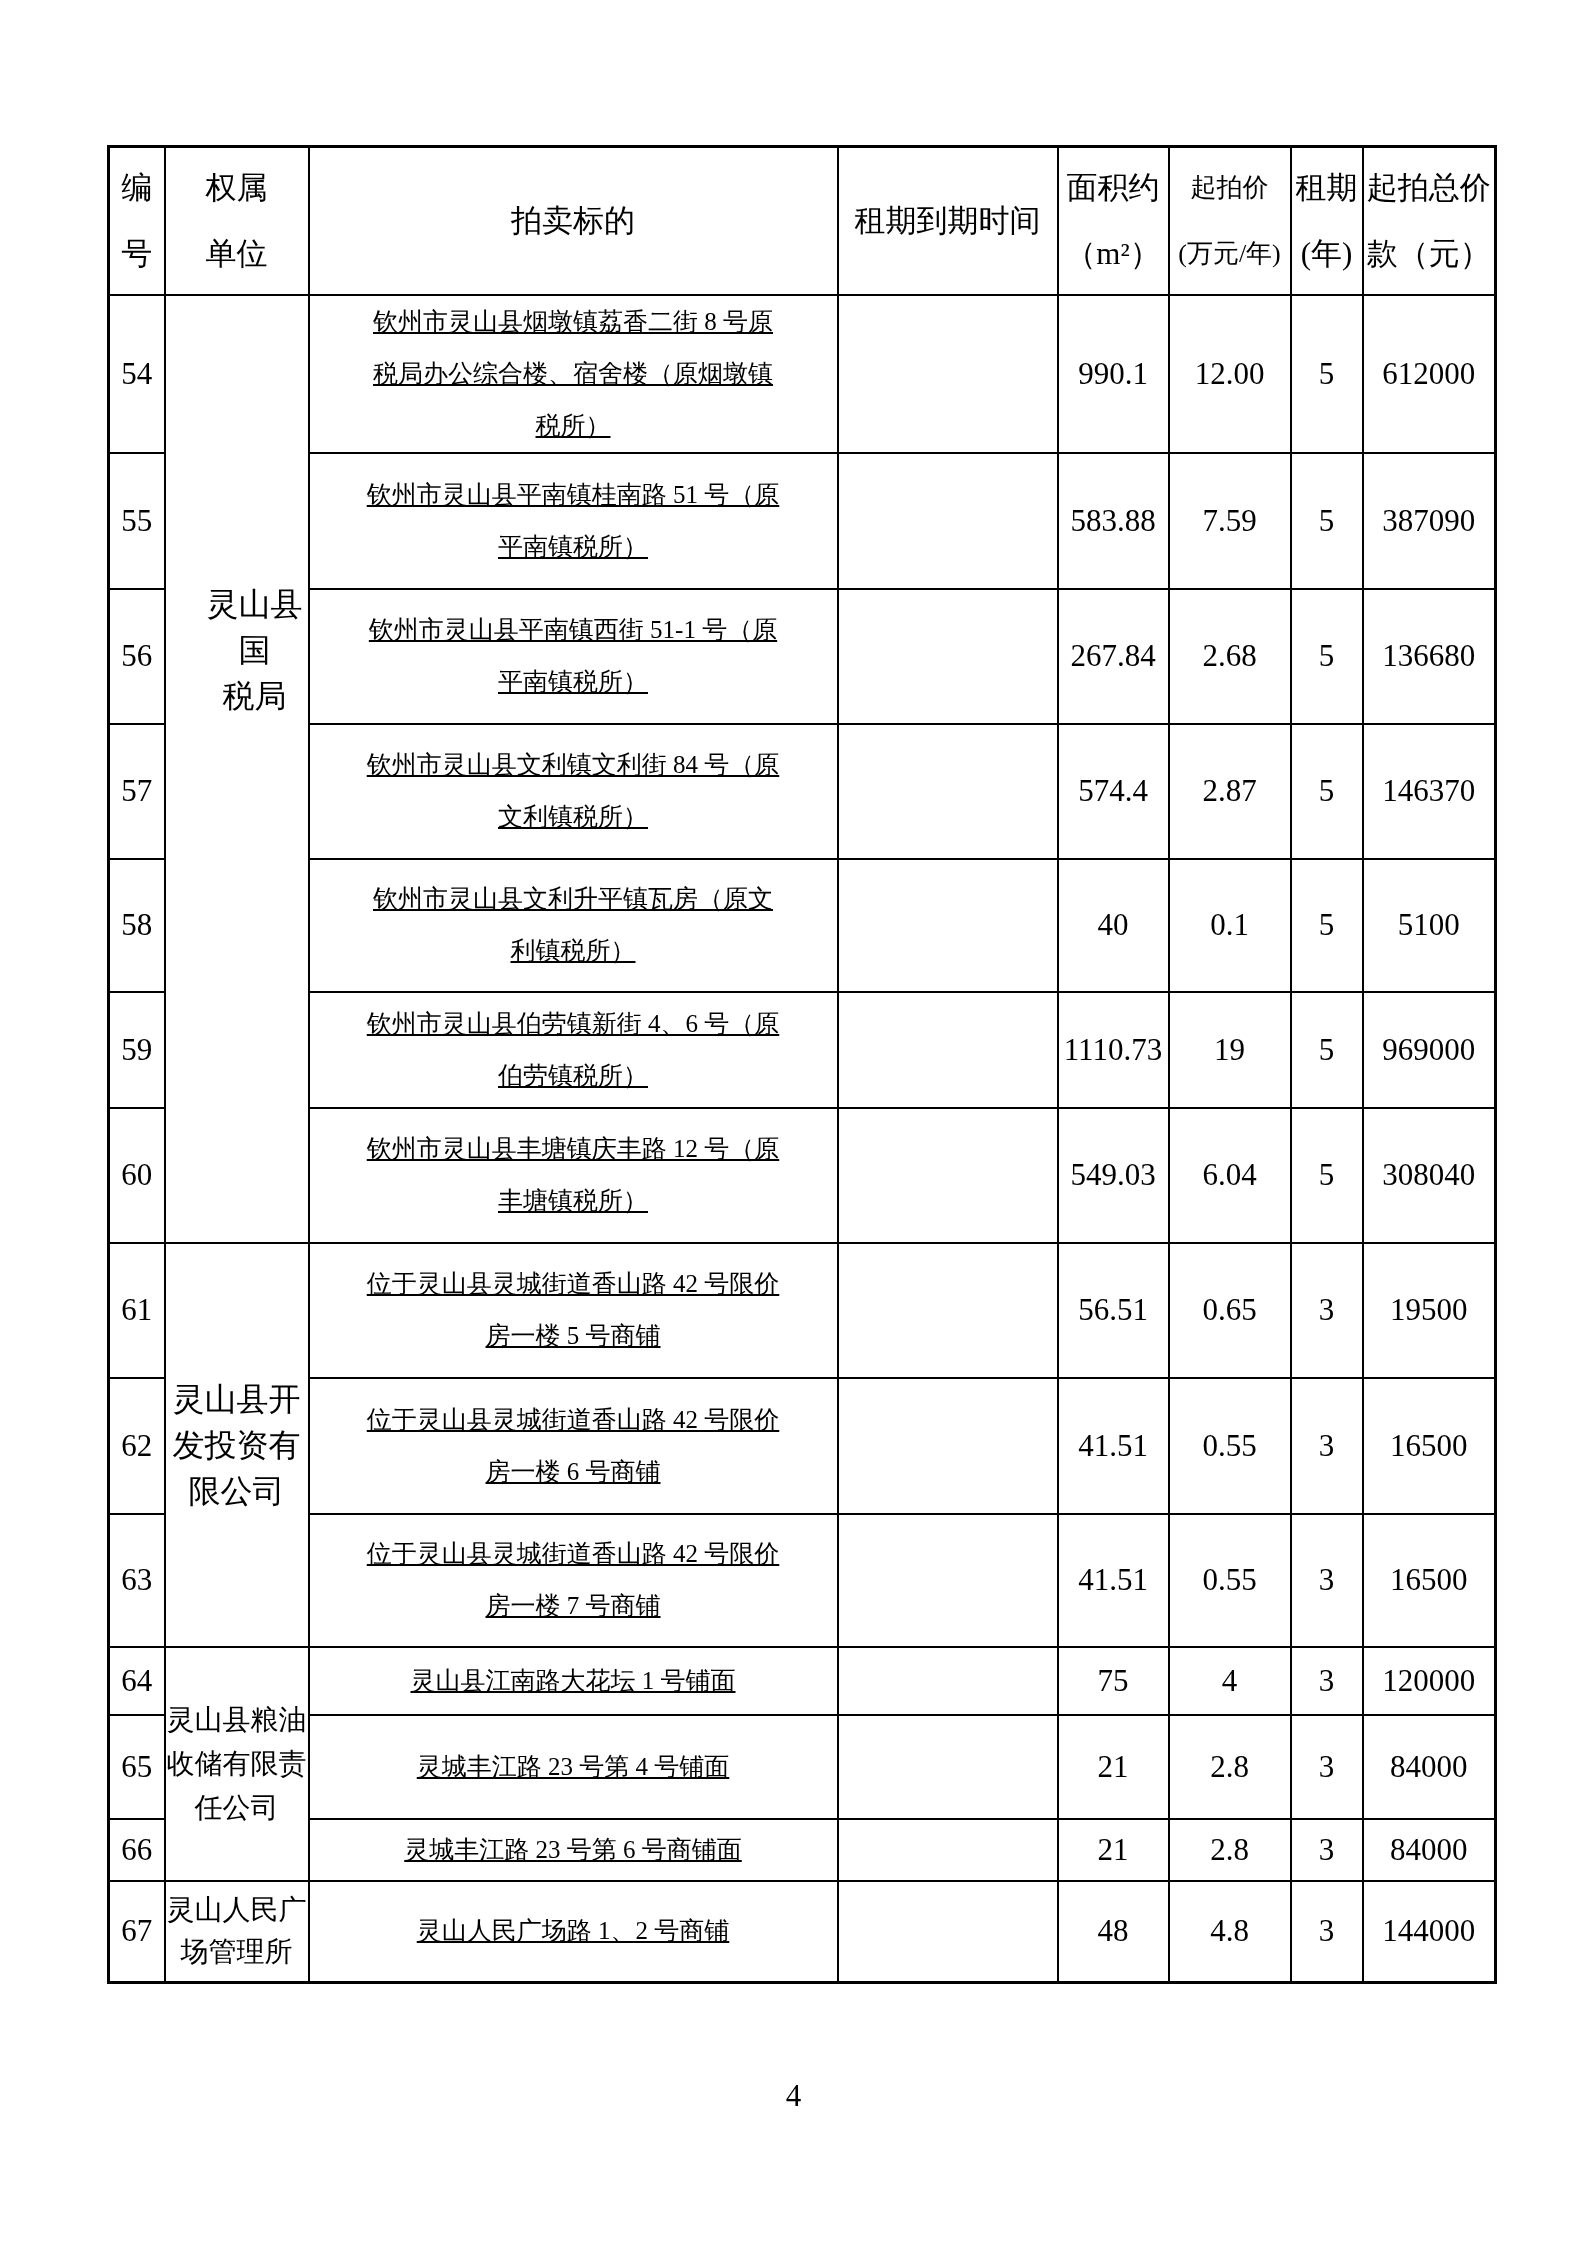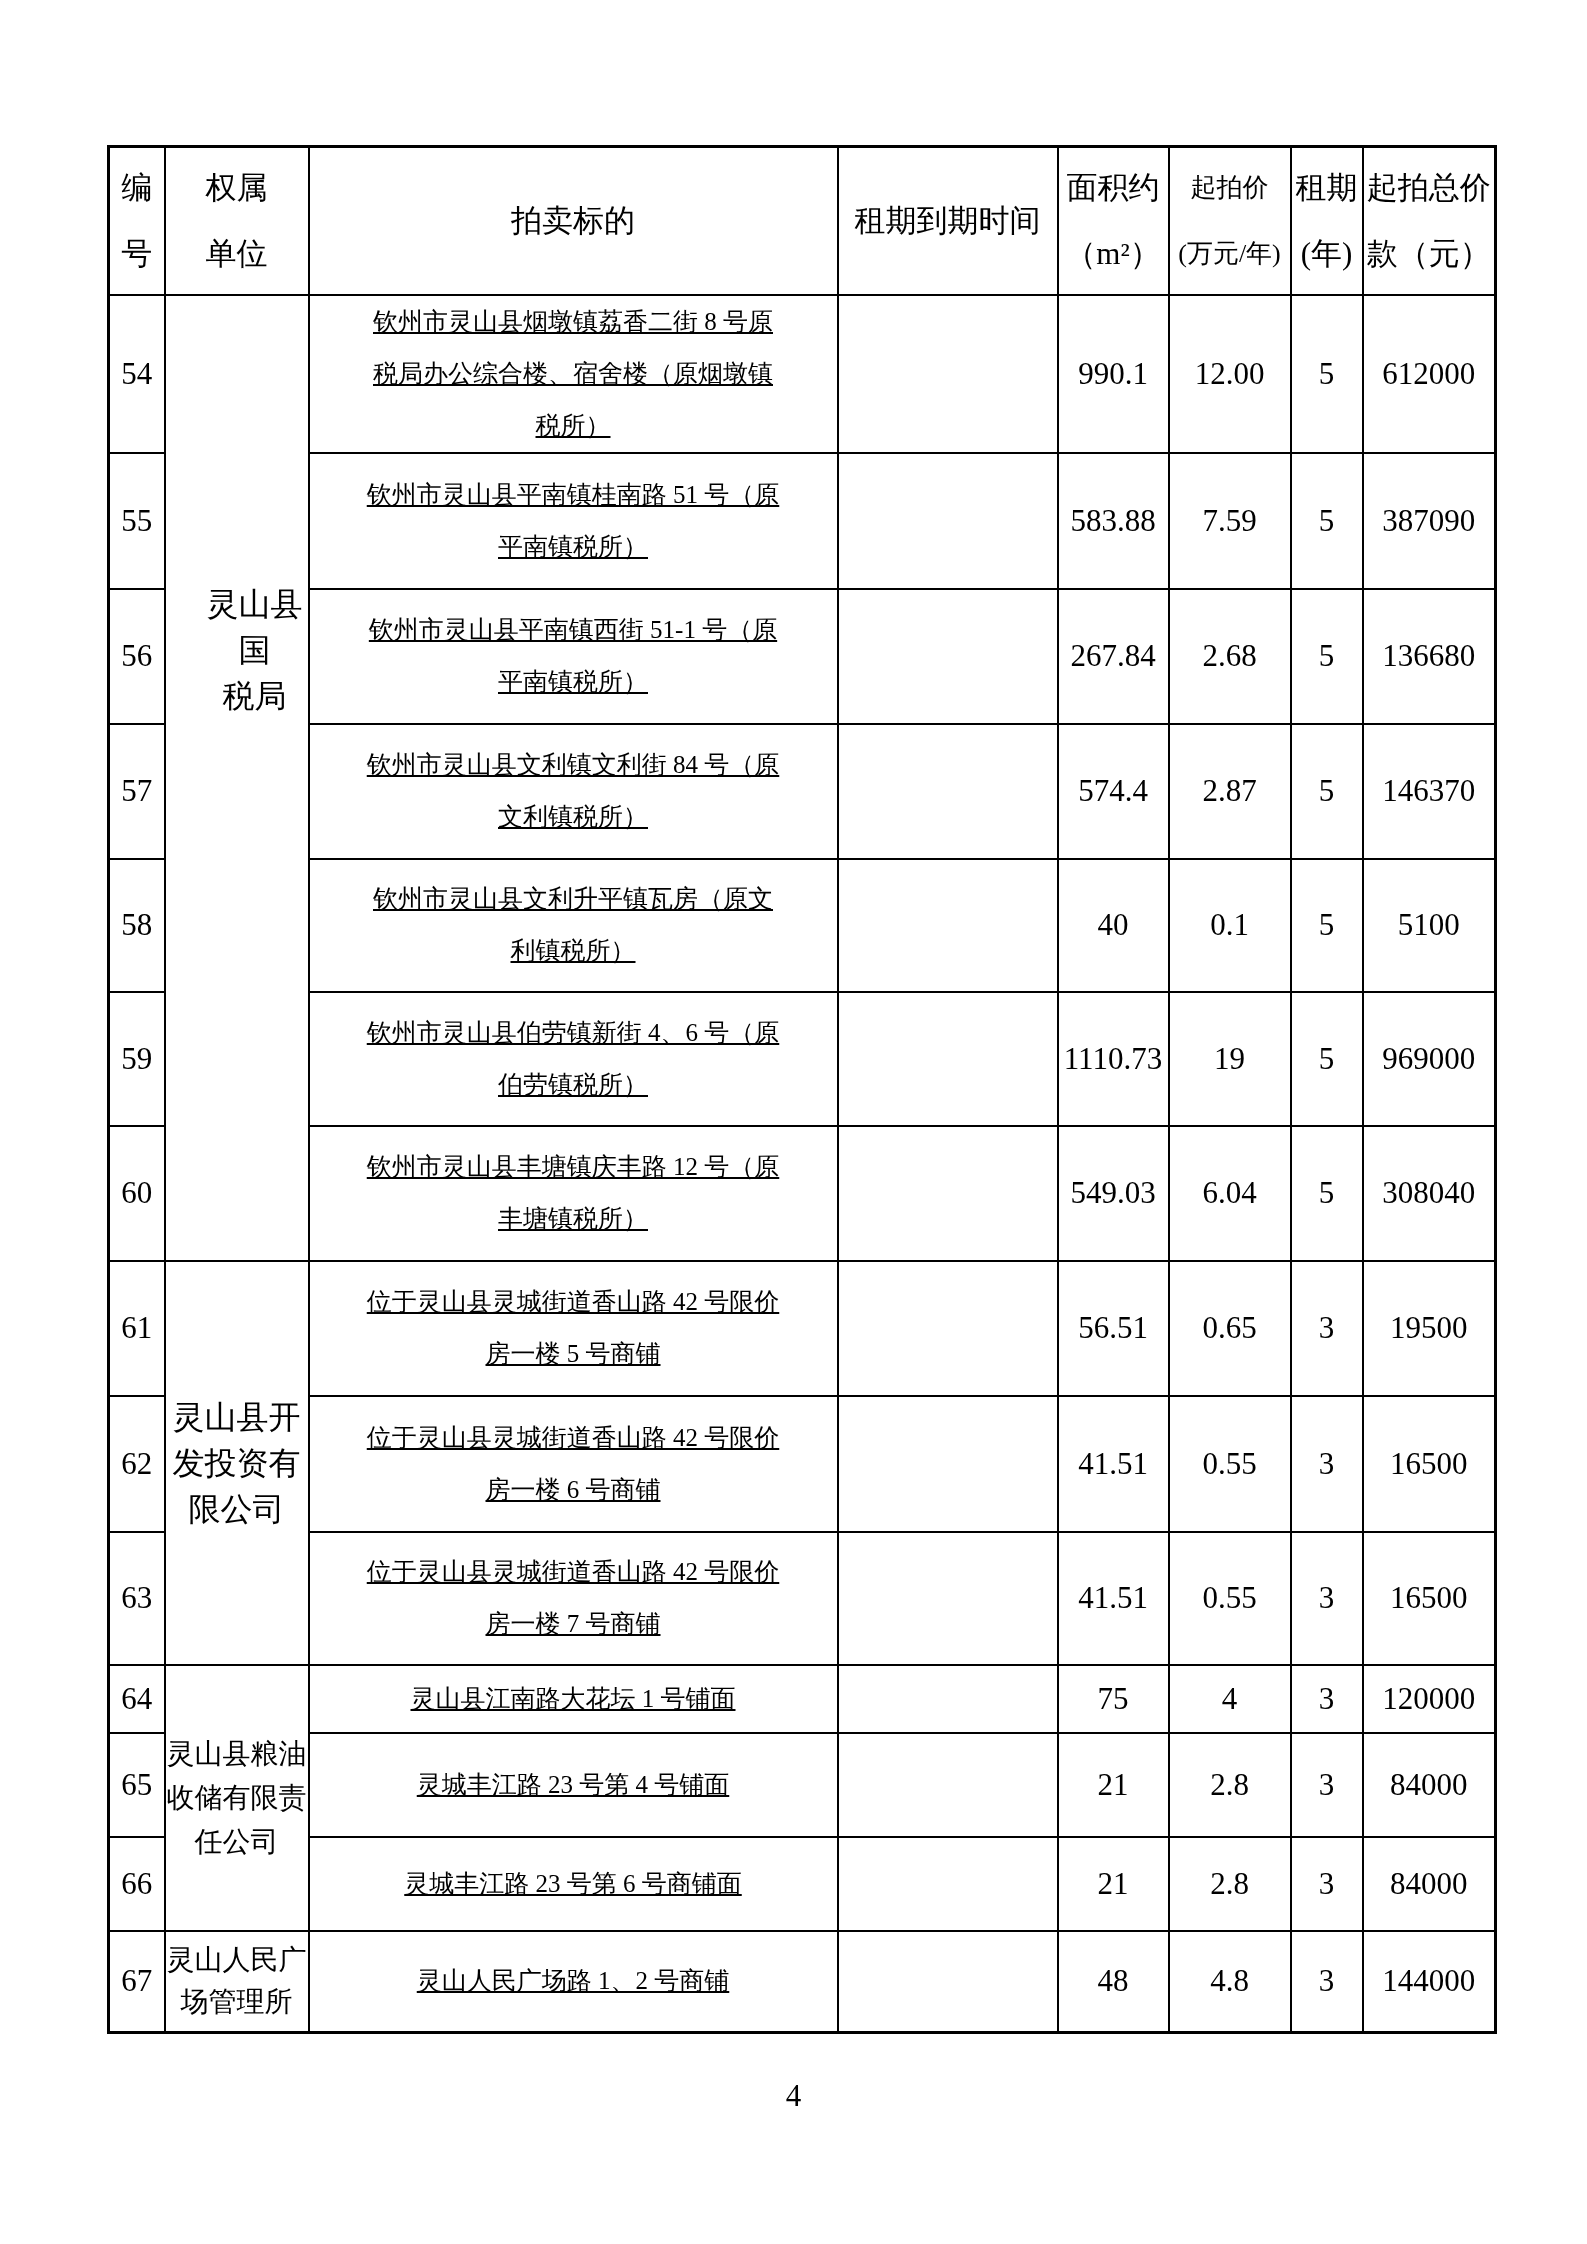--- a/index.html
+++ b/index.html
@@ -131,21 +131,21 @@
       <tr style="height:133px">
         <td class="c-num">58</td>
         <td class="c-target">钦州市灵山县文利升平镇瓦房（原文
 利镇税所）</td>
         <td></td>
         <td class="c-val">40</td>
         <td class="c-val">0.1</td>
         <td class="c-val">5</td>
         <td class="c-val">5100</td>
       </tr>
-      <tr style="height:134px">
+      <tr style="height:116px">
         <td class="c-num">59</td>
         <td class="c-target">钦州市灵山县伯劳镇新街 4、6 号（原
 伯劳镇税所）</td>
         <td></td>
         <td class="c-val">1110.73</td>
         <td class="c-val">19</td>
         <td class="c-val">5</td>
         <td class="c-val">969000</td>
       </tr>
       <tr style="height:135px">
@@ -205,21 +205,21 @@
       </tr>
       <tr style="height:104px">
         <td class="c-num">65</td>
         <td class="c-target">灵城丰江路 23 号第 4 号铺面</td>
         <td></td>
         <td class="c-val">21</td>
         <td class="c-val">2.8</td>
         <td class="c-val">3</td>
         <td class="c-val">84000</td>
       </tr>
-      <tr style="height:94px">
+      <tr style="height:62px">
         <td class="c-num">66</td>
         <td class="c-target">灵城丰江路 23 号第 6 号商铺面</td>
         <td></td>
         <td class="c-val">21</td>
         <td class="c-val">2.8</td>
         <td class="c-val">3</td>
         <td class="c-val">84000</td>
       </tr>
       <tr style="height:102px">
         <td class="c-num">67</td>

